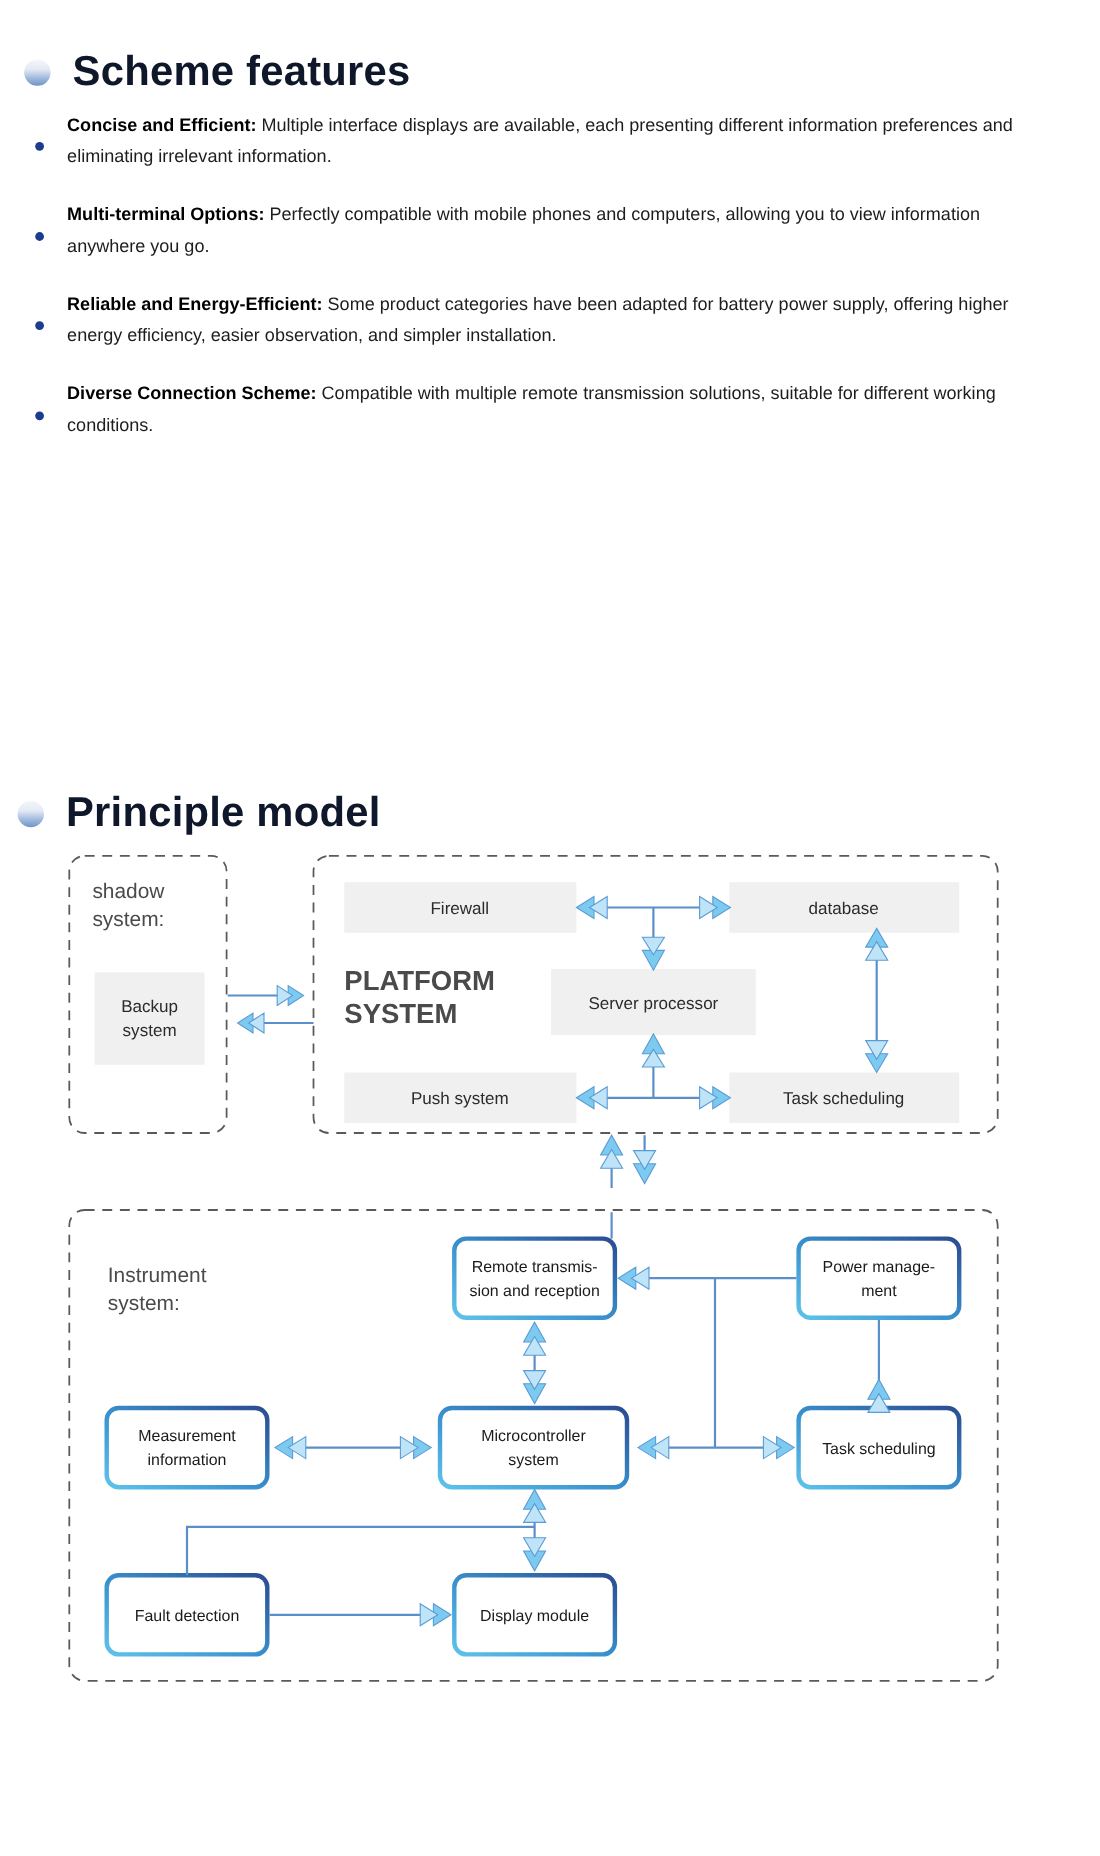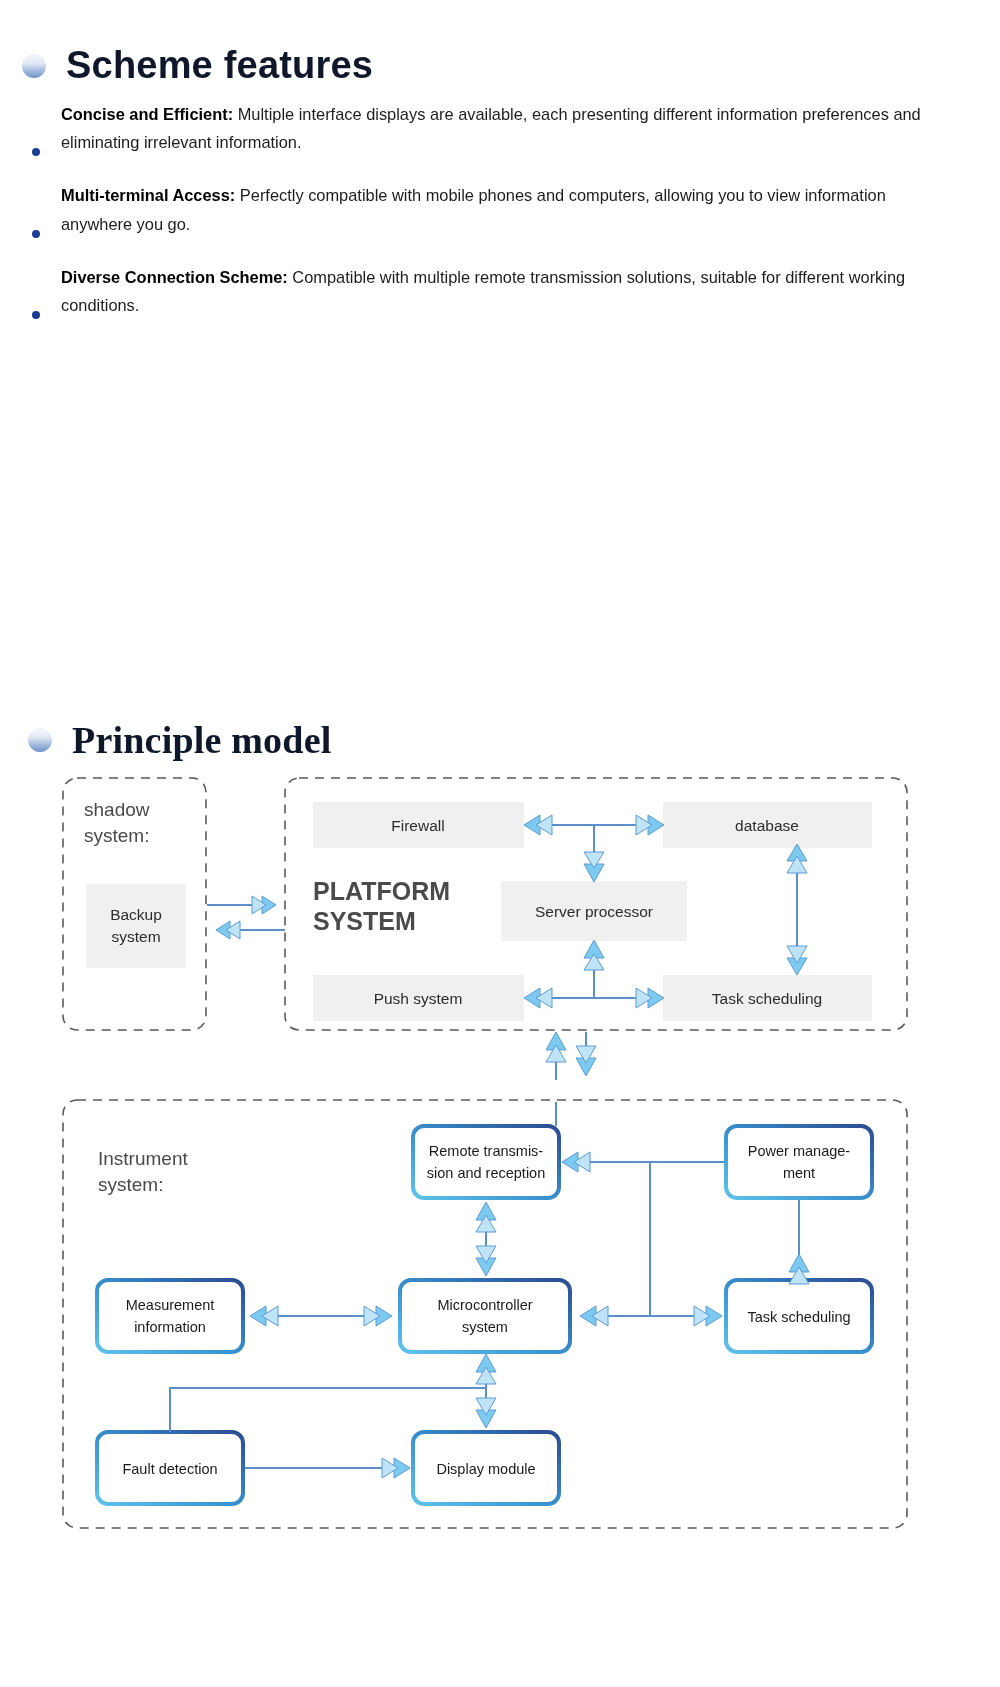--- a/index.html
+++ b/index.html
@@ -14,25 +14,25 @@
   .head-bullet{
     width:24px;height:24px;border-radius:50%;
     background:linear-gradient(180deg,#f4f6fa 0%,#e3e9f4 38%,#9fb8dd 72%,#6f94c8 100%);
     flex:0 0 auto;
   }
   .head-text{
     font-size:38px;font-weight:bold;color:#0f172a;letter-spacing:0.2px;
   }
 
   #heading-1{position:absolute;left:22px;top:44px;}
-  #heading-2{position:absolute;left:28px;top:718px;font-family:Liberation Serif, serif;}
+  #heading-2{position:absolute;left:16px;top:718px;}
 
   
   #features{position:absolute;left:32px;top:100px;width:920px;}
-  .feature-item{display:flex;align-items:flex-end;margin-bottom:25px;}
+  .feature-item{display:flex;align-items:center;margin-bottom:25px;}
   .feat-dot{
     width:8px;height:8px;border-radius:50%;background:#1b3d8f;
     margin-top:10px;margin-right:21px;flex:0 0 auto;
   }
   .feat-text{
     font-size:16.4px;line-height:1.72;color:#1d1d1d;
     text-align:left;width:876px;
   }
   .feat-text b{font-weight:bold;color:#000;}
 
@@ -58,21 +58,25 @@
   <span class="head-text">Scheme features</span>
 </div>
 
 <div id="features">
   <div class="feature-item">
     <span class="feat-dot"></span>
     <div class="feat-text"><b>Concise and Efficient:</b><span> Multiple interface displays are available, each presenting different information preferences and eliminating irrelevant information.</span></div>
   </div>
   <div class="feature-item">
     <span class="feat-dot"></span>
-    <div class="feat-text"><b>Multi-terminal Access:</b><span> Perfectly compatible with mobile phones and computers, allowing you to view information anywhere you go.</span></div>
+    <div class="feat-text"><b>Multi-terminal Options:</b><span> Perfectly compatible with mobile phones and computers, allowing you to view information anywhere you go.</span></div>
+  </div>
+  <div class="feature-item">
+    <span class="feat-dot"></span>
+    <div class="feat-text"><b>Reliable and Energy-Efficient:</b><span> Some product categories have been adapted for battery power supply, offering higher energy efficiency, easier observation, and simpler installation.</span></div>
   </div>
   <div class="feature-item">
     <span class="feat-dot"></span>
     <div class="feat-text"><b>Diverse Connection Scheme:</b><span> Compatible with multiple remote transmission solutions, suitable for different working conditions.</span></div>
   </div>
 </div>
 
 <div class="section-head" id="heading-2">
   <span class="head-bullet"></span>
   <span class="head-text">Principle model</span>

